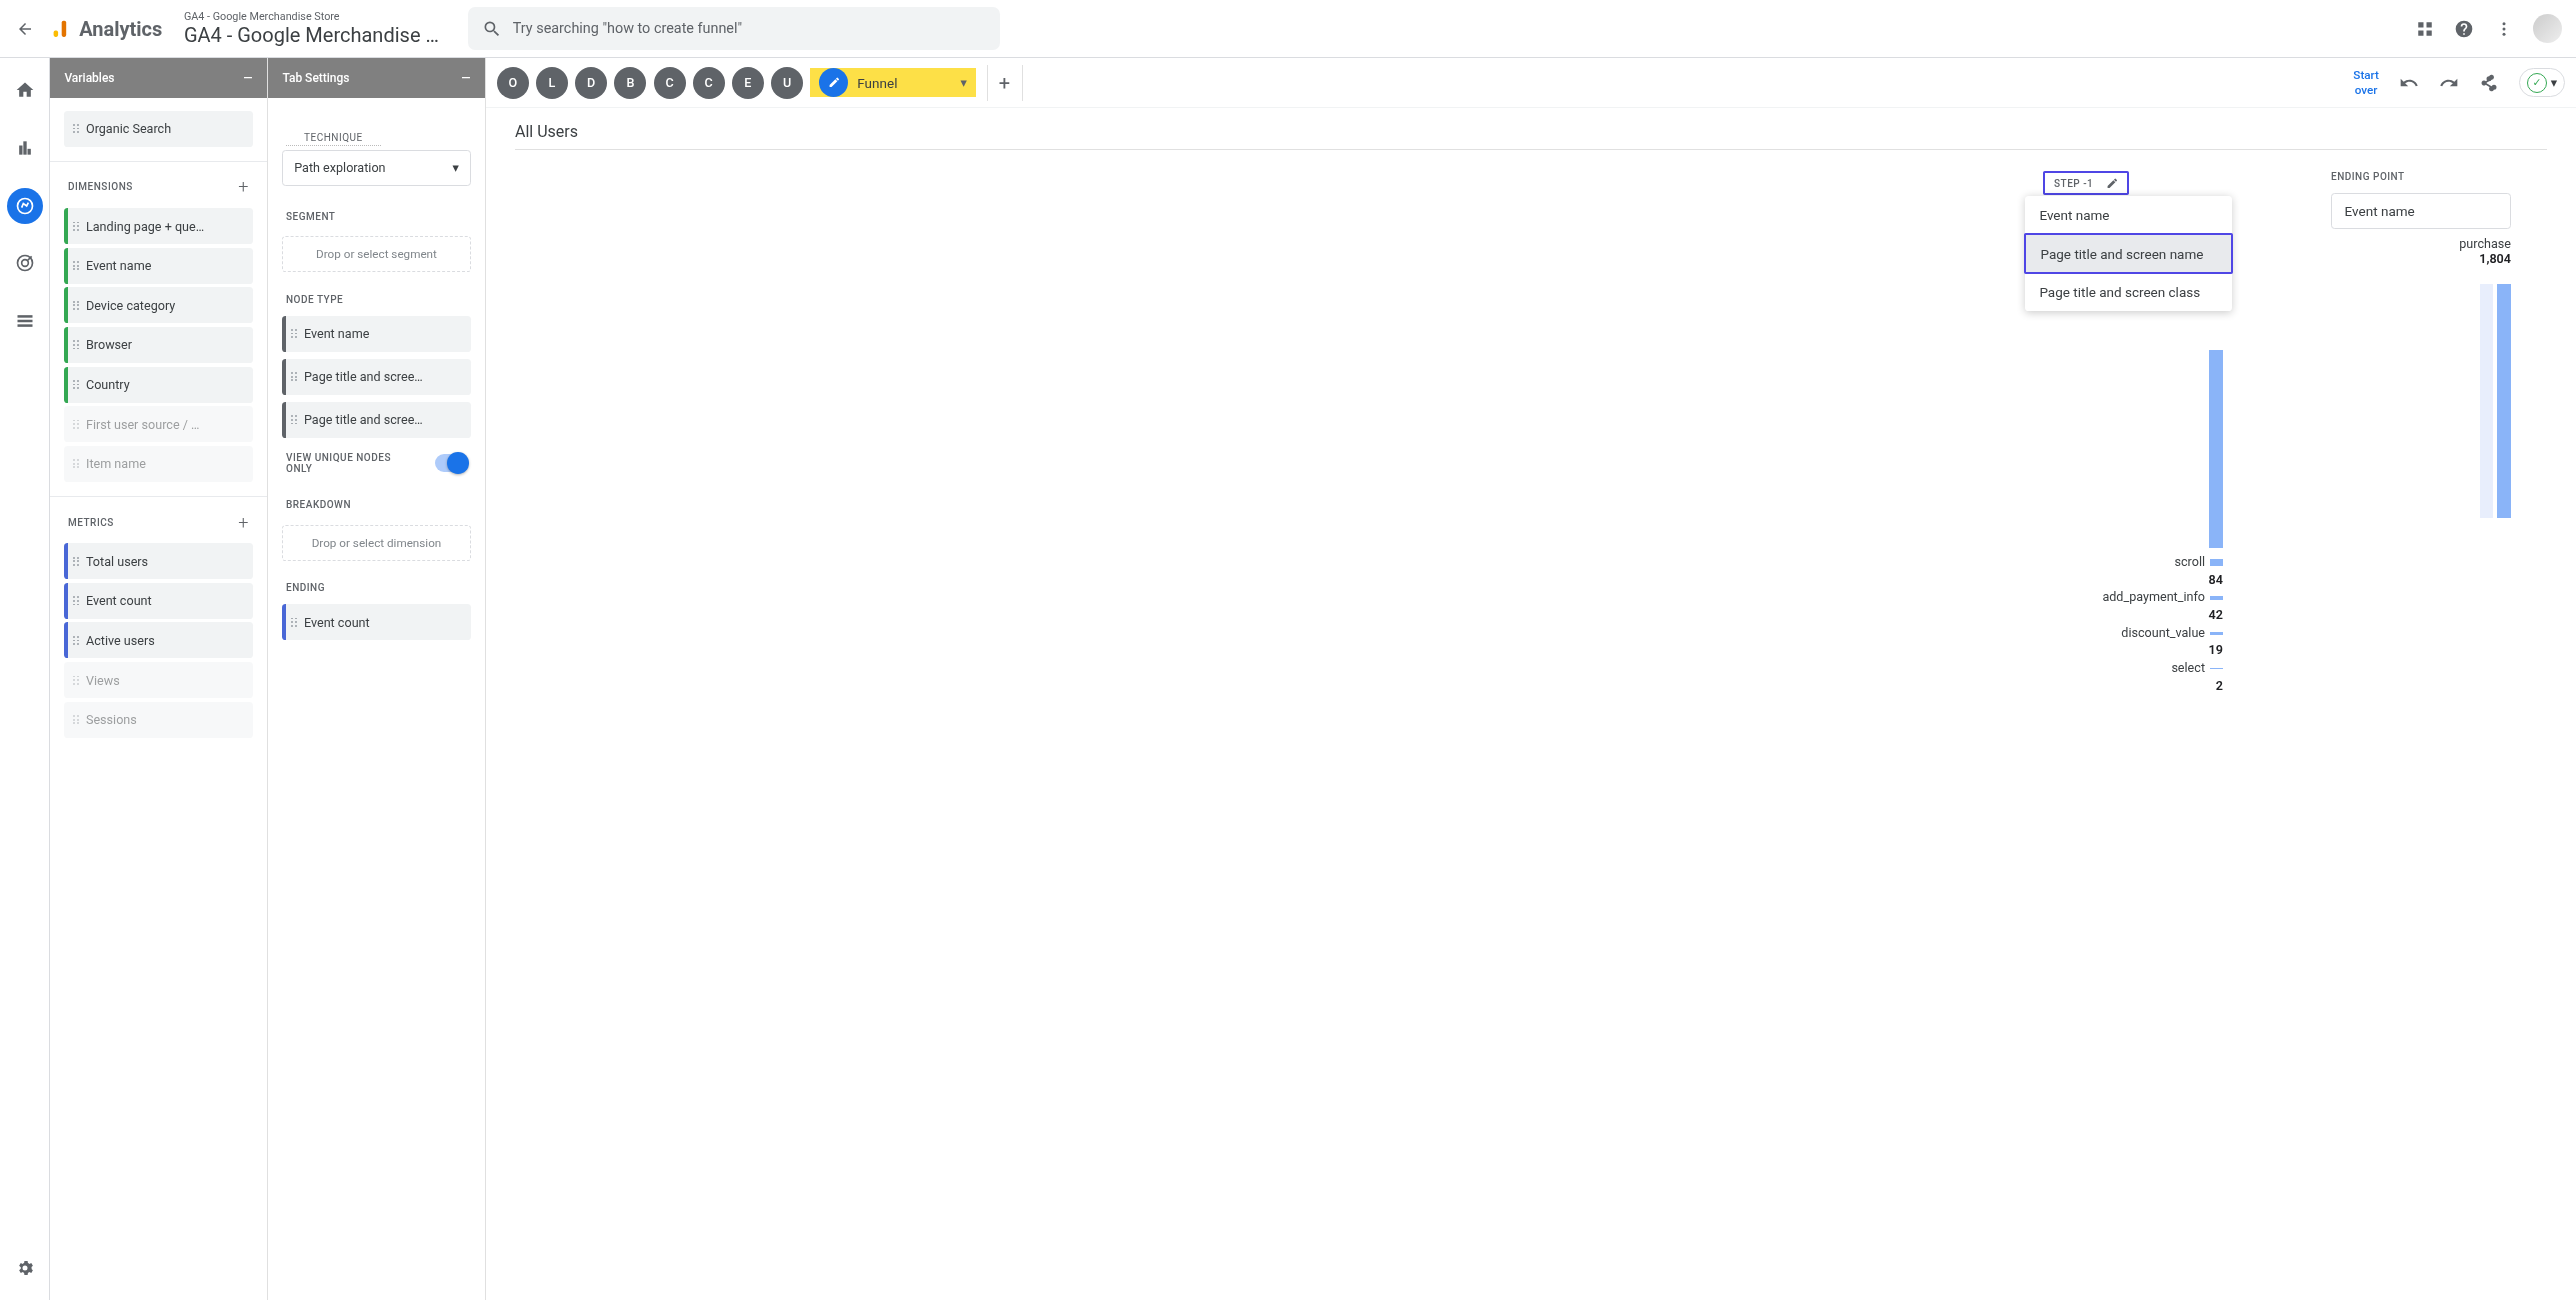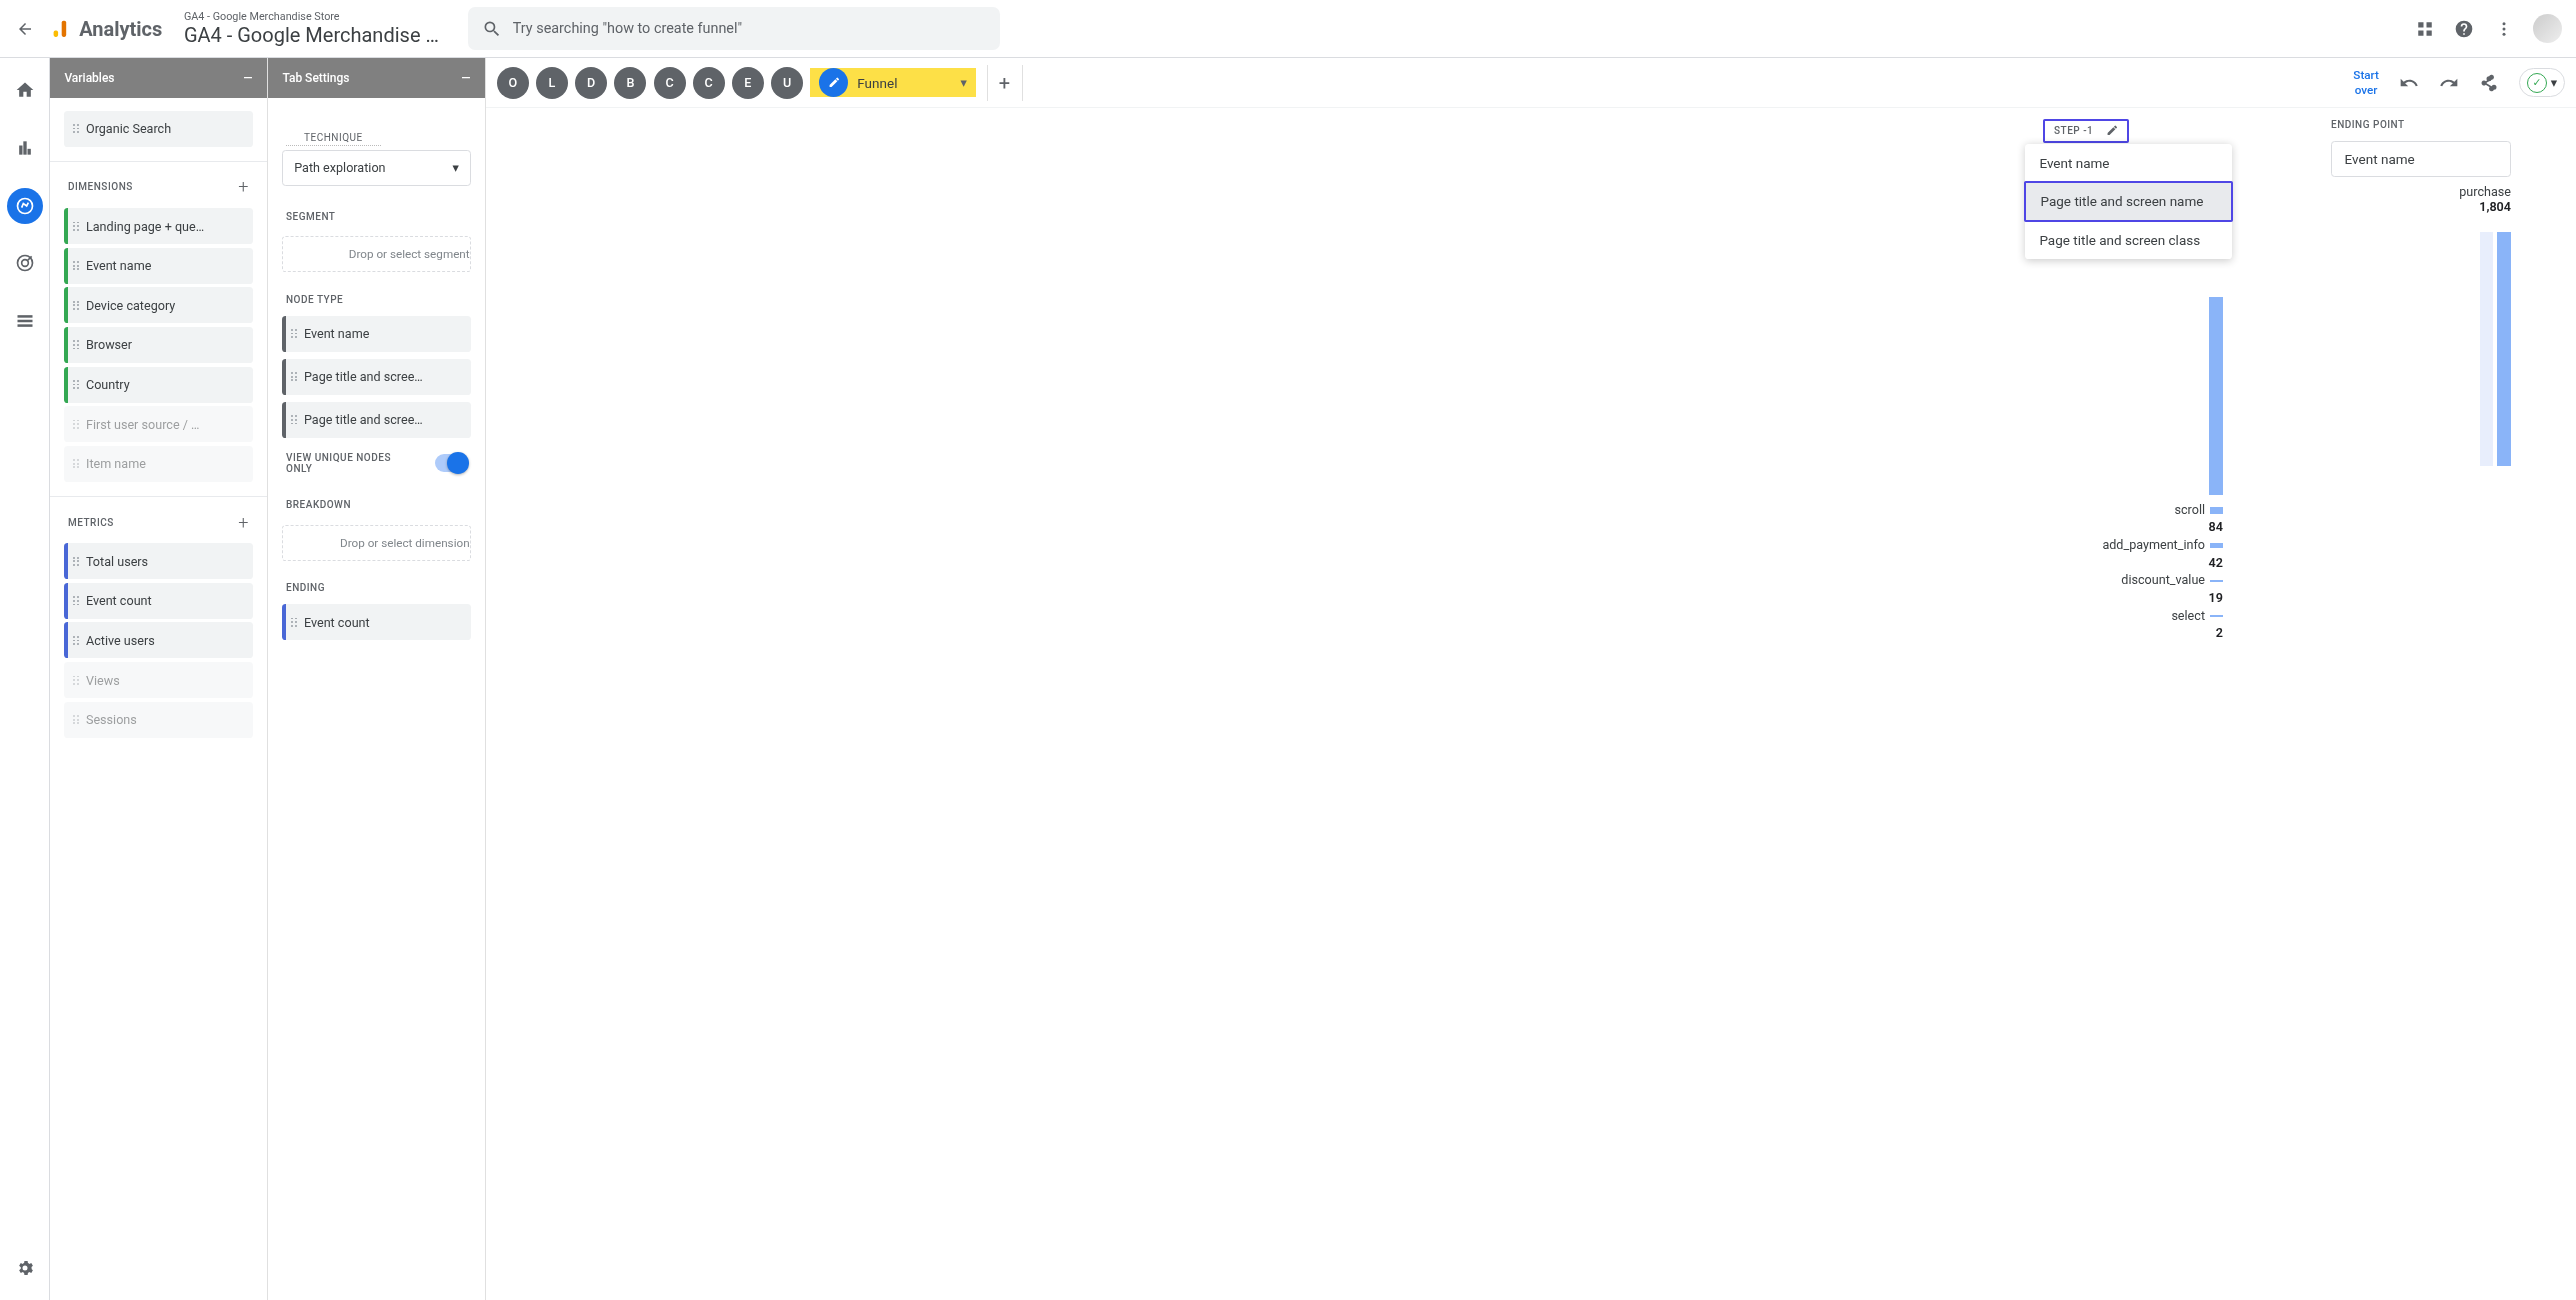--- a/index.html
+++ b/index.html
@@ -36,21 +36,21 @@
 
 .chip { margin: 3.6px 14.4px; height: 36px; border-radius: 3.6px; background: #f1f3f4; display: flex; align-items: center; padding: 0 9px; gap: 7.2px; cursor: grab; font-size: 12.6px; color: #3c4043; position: relative; overflow: hidden; }
 .chip-dots { display:grid; grid-template-columns: 1.8px 1.8px; grid-auto-rows: 1.8px; gap: 1.8px; }
 .chip-dots i { background:#9aa0a6; border-radius:50%; }
 .chip.green::before { content:''; position:absolute; left:0; top:0; bottom:0; width:3.6px; background:#34a853; }
 .chip.blue::before  { content:''; position:absolute; left:0; top:0; bottom:0; width:3.6px; background:#4967d6; }
 .chip.grey-accent::before { content:''; position:absolute; left:0; top:0; bottom:0; width:3.6px; background:#5f6368; }
 .chip.dim { opacity: 0.5; }
 .chip-text { white-space: nowrap; overflow: hidden; text-overflow: ellipsis; }
 
-.dropzone { margin: 7.2px 14.4px; height: 36px; border: 0.9px dashed #dadce0; border-radius: 3.6px; display: flex; align-items: center; justify-content: flex-end; font-size: 11.7px; color: #80868b; }
+.dropzone { margin: 7.2px 14.4px; height: 36px; border: 0.9px dashed #dadce0; border-radius: 3.6px; display: flex; align-items: center; justify-content: center; font-size: 11.7px; color: #80868b; }
 
 .dropdown-field { margin: 3.6px 14.4px 10.8px; height: 36px; border: 0.9px solid #dadce0; border-radius: 3.6px; display: flex; align-items: center; justify-content: space-between; padding: 0 10.8px; font-size: 12.6px; color: #3c4043; cursor: pointer; }
 .technique-label { font-size: 10px; color: #5f6368; padding: 12.6px 18px 1.8px; letter-spacing: 0.5px; border-bottom: 0.9px dotted #bbb; display: inline-block; margin-left: 18px; margin-top: 10.8px; }
 .technique-pad { padding-top: 10.8px; }
 
 .toggle { width: 32px; height: 18px; background: #aecbfa; border-radius: 10.8px; position: relative; cursor: pointer; }
 .toggle-knob { position: absolute; right: -1.8px; top: -1.8px; width: 21.6px; height: 21.6px; background: #1a73e8; border-radius: 50%; box-shadow: 0 0.9px 2.7px rgba(0,0,0,.3); }
 .toggle-row { display:flex; justify-content:space-between; align-items:center; padding: 10.8px 18px; }
 .toggle-row .lbl { font-size:10px; color:#5f6368; letter-spacing:0.5px; font-weight:500; max-width:117px; }
 
@@ -478,20 +478,21 @@
             </svg>
           </div>
         <div class="status-pill">
           <span class="status-check">✓</span>
           <span>▾</span>
         </div>
       </div>
     </div>
 
     <div class="viz">
+      <div class="viz-title">All Users</div>
 
       <div class="columns">
 
         <div class="col" style="position:relative;">
           <div class="col-head">
             <span class="step-box">
               <span>STEP -1</span>
               <span>
                   <svg width="12.6" height="12.6" viewBox="0 0 24 24" fill="#5f6368">
                     <path d="M3 17.25V21h3.75L17.81 9.94l-3.75-3.75L3 17.25zM20.71 7.04a1 1 0 000-1.41l-2.34-2.34a1 1 0 00-1.41 0l-1.83 1.83 3.75 3.75 1.83-1.83z"></path>

